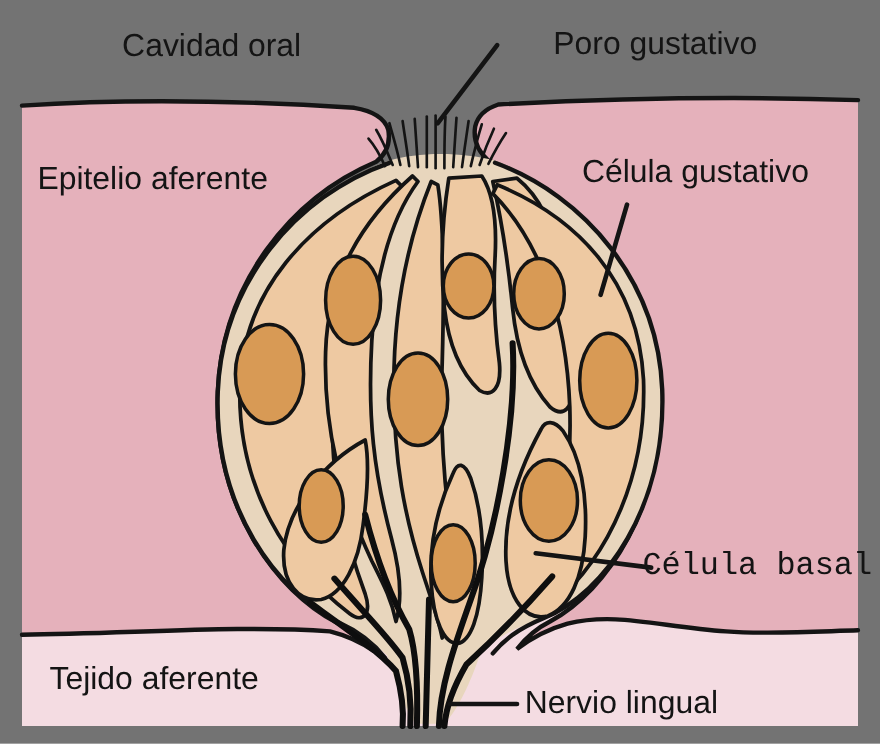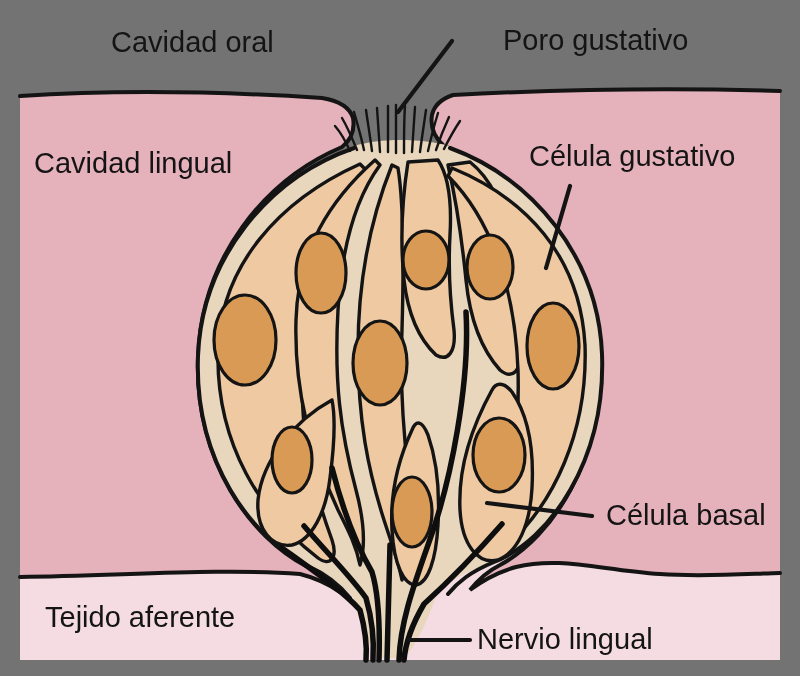--- a/index.html
+++ b/index.html
@@ -6,21 +6,21 @@
   body{width:800px;height:676px;overflow:hidden;
        font-family:"Liberation Sans", sans-serif;}
   .stage{position:relative;width:800px;height:676px;background:#737373;}
   .stage svg{position:absolute;left:0;top:0;}
   .lbl{position:absolute;color:#141414;font-size:29px;line-height:1.05;
        white-space:nowrap;letter-spacing:0px;}
   .lbl-cavidad   {left:111px; top:27px;}
   .lbl-poro      {left:472px; top:25px;margin-left:31px;}
   .lbl-epitelio  {left:34px;  top:148px;}
   .lbl-receptora {left:529px; top:141px;}
-  .lbl-basal     {left:606px; top:500px;}
+  .lbl-basal     {left:584px; top:500px;font-family:Liberation Mono, monospace;}
   .lbl-tejido    {left:45px;  top:602px;}
   .lbl-nervio    {left:477px; top:624px;}
 </style>
 </head>
 <body>
 
 <div class="stage">
 
   <svg width="800" height="676" viewBox="0 0 800 676">
 
@@ -125,18 +125,18 @@
     <g fill="none" stroke="#141414" stroke-width="4.2" stroke-linecap="round">
       <path d="M452,41 L398,112"></path>
       <path d="M570,186 L546,268"></path>
       <path d="M592,516 L487,503"></path>
       <path d="M409,640 L470,640"></path>
     </g>
   </svg>
 
   <div class="lbl lbl-cavidad">Cavidad oral</div>
   <div class="lbl lbl-poro">Poro gustativo</div>
-  <div class="lbl lbl-epitelio">Cavidad lingual</div>
+  <div class="lbl lbl-epitelio">Epitelio aferente</div>
   <div class="lbl lbl-receptora">Célula gustativo</div>
   <div class="lbl lbl-basal">Célula basal</div>
   <div class="lbl lbl-tejido">Tejido aferente</div>
   <div class="lbl lbl-nervio">Nervio lingual</div>
 </div>
 
 </body></html>

